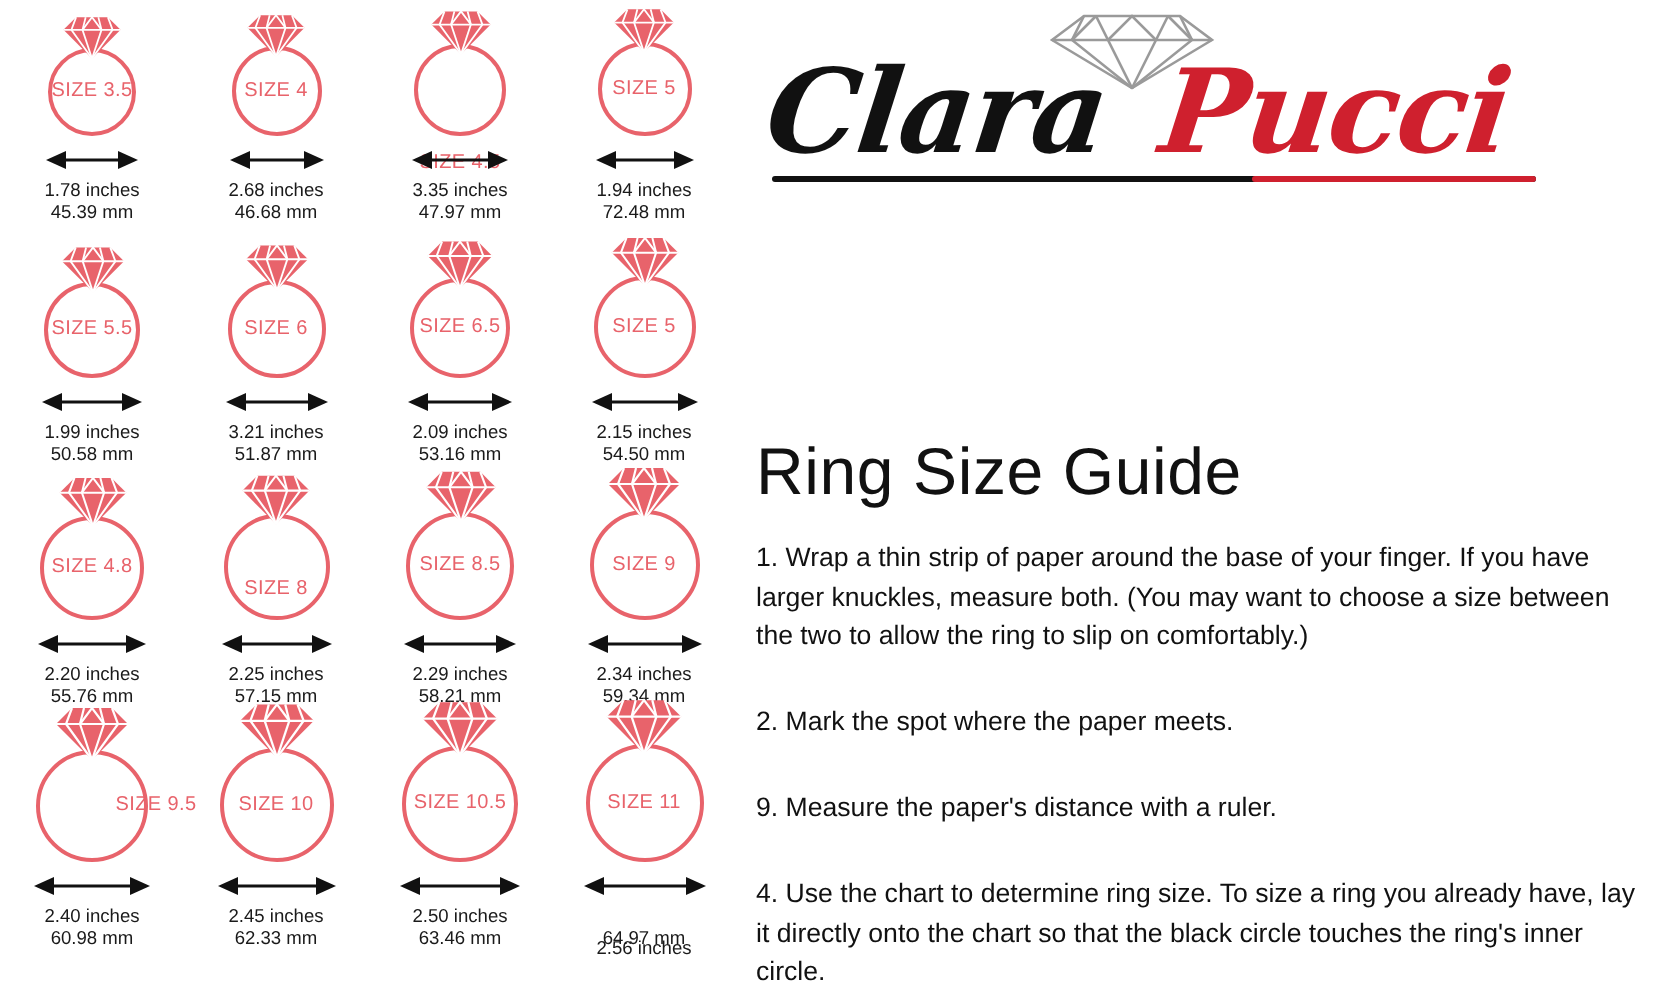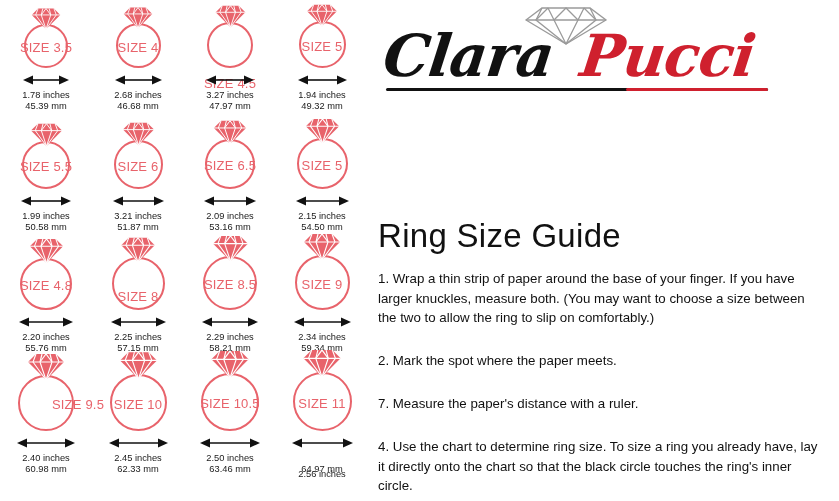--- a/index.html
+++ b/index.html
@@ -54,21 +54,21 @@
     position: absolute;
     width: 0;
     height: 0;
   }
   .gem svg { display: block; }
 
   .size-label {
     position: absolute;
     width: 92px;
     text-align: center;
-    font-size: 13px;
+    font-size: 10px;
     color: #e8636b;
     letter-spacing: 0.2px;
   }
 
   
   .arrow-wrap {
     position: absolute;
     left: 0;
     width: 92px;
     height: 12px;
@@ -260,21 +260,21 @@
           </div>
           <div class="size-label" style="top:37px;margin-top:37px;">SIZE 4.5</div>
         </div>
         <div class="arrow-wrap" style="top:74px;">
           <svg width="48" height="12" viewBox="0 0 48 12">
             <line x1="9" y1="6" x2="39" y2="6" stroke="#111" stroke-width="1.6"></line>
             <polygon points="0,6 10,1.5 10,10.5" fill="#111"></polygon>
             <polygon points="48,6 38,1.5 38,10.5" fill="#111"></polygon>
           </svg>
         </div>
-        <div class="measure" style="top:90px;">3.27 inches</div>
+        <div class="measure" style="top:90px;">3.35 inches</div>
         <div class="measure" style="top:101px;">47.97 mm</div>
       </div>
       <div class="size-cell">
         <div class="ring-wrap">
           <div class="ring-band" style="left:22.5px; top:19px; width:47px; height:47px;"></div>
           <div class="gem" style="left:29px; top:1px;">
             <svg width="34" height="24" viewBox="0 0 40 29">
               <g>
                 <path d="M2 10 L10 2 L30 2 L38 10 L20 28 Z" fill="#e8636b"></path>
                 <g stroke="#ffffff" stroke-width="1.1" fill="none">
@@ -293,21 +293,21 @@
           <div class="size-label" style="top:36.5px;">SIZE 5</div>
         </div>
         <div class="arrow-wrap" style="top:74px;">
           <svg width="49" height="12" viewBox="0 0 49 12">
             <line x1="9" y1="6" x2="40" y2="6" stroke="#111" stroke-width="1.6"></line>
             <polygon points="0,6 10,1.5 10,10.5" fill="#111"></polygon>
             <polygon points="49,6 39,1.5 39,10.5" fill="#111"></polygon>
           </svg>
         </div>
         <div class="measure" style="top:90px;">1.94 inches</div>
-        <div class="measure" style="top:101px;">49.32 mm</div>
+        <div class="measure" style="top:101px;">72.48 mm</div>
       </div>
     </div>
     <div class="size-row">
       <div class="size-cell">
         <div class="ring-wrap">
           <div class="ring-band" style="left:22px; top:18px; width:48px; height:48px;"></div>
           <div class="gem" style="left:28.5px; top:-1px;">
             <svg width="35" height="25" viewBox="0 0 40 29">
               <g>
                 <path d="M2 10 L10 2 L30 2 L38 10 L20 28 Z" fill="#e8636b"></path>
@@ -716,15 +716,15 @@
     <span class="logo-word" id="logo-clara">Clara</span>
     <span class="logo-word" id="logo-pucci">Pucci</span>
     <span id="logo-underline"></span>
     <span id="logo-underline-red"></span>
   </div>
 
   <h1 id="guide-title">Ring Size Guide</h1>
 
   <p class="step" id="step1">1.  Wrap a thin strip of paper around the base of your finger. If you have larger knuckles, measure both. (You may want to choose a size between the two to allow the ring to slip on comfortably.)</p>
   <p class="step" id="step2">2.  Mark the spot where the paper meets.</p>
-  <p class="step" id="step3">7.  Measure the paper's distance with a ruler.</p>
+  <p class="step" id="step3">9.  Measure the paper's distance with a ruler.</p>
   <p class="step" id="step4">4.  Use the chart to determine ring size. To size a ring you already have, lay it directly onto the chart so that the black circle touches the ring's inner circle.</p>
 </div>
 
 </body></html>

